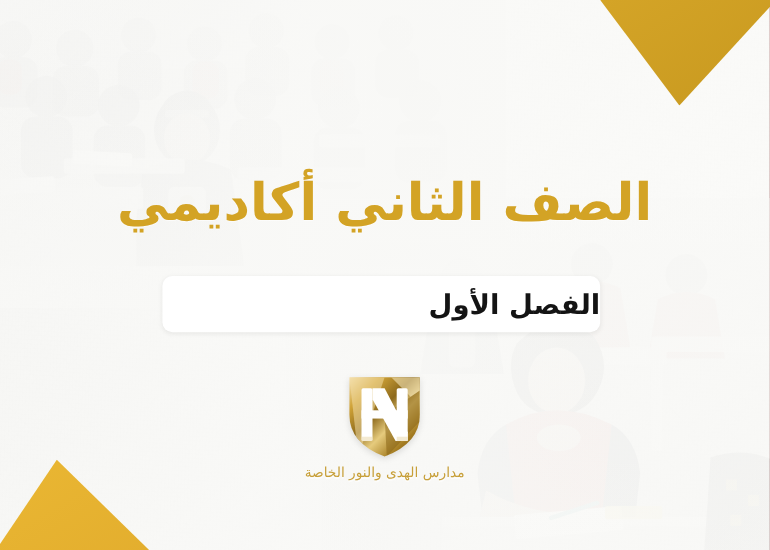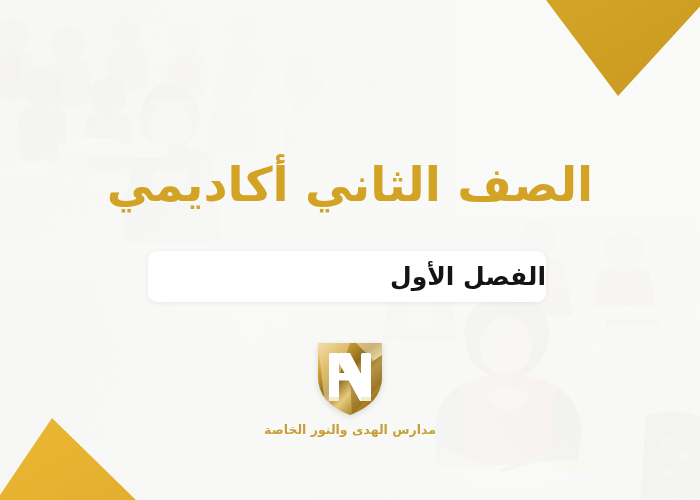--- a/index.html
+++ b/index.html
@@ -149,21 +149,21 @@
   }
   .shield-wrap {
     width: 76px;
     height: 80px;
     filter: drop-shadow(0 2px 3px rgba(0,0,0,.12));
   }
   .school-name {
     margin-top: 5px;
     direction: rtl;
     font-size: 12.5px;
-    font-weight: 700;
+    font-weight: 400;
     color: #c79f38;
     letter-spacing: .2px;
     text-shadow: 0 1px 0 rgba(255,255,255,.6);
   }
 </style>
 </head>
 <body>
 
 <div id="cover">
 

